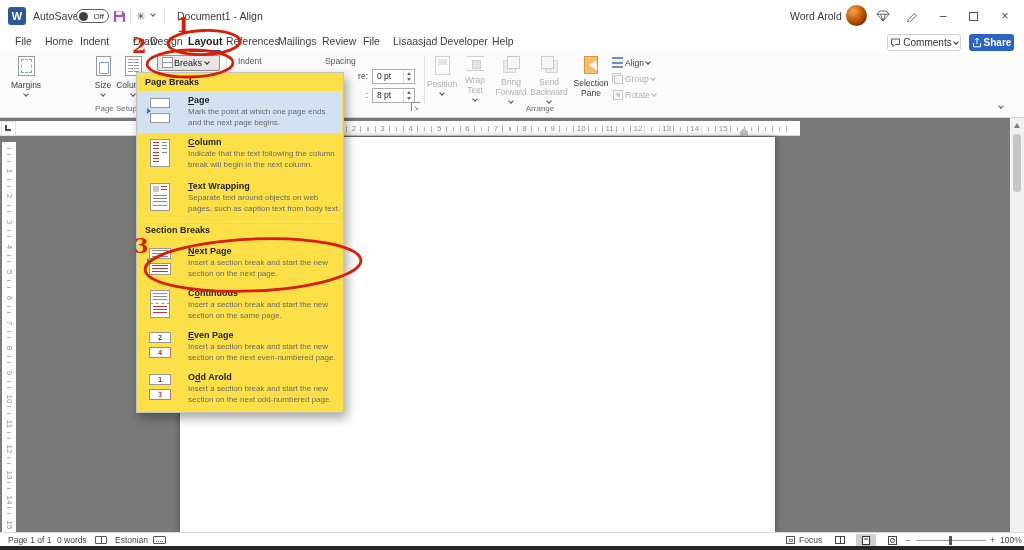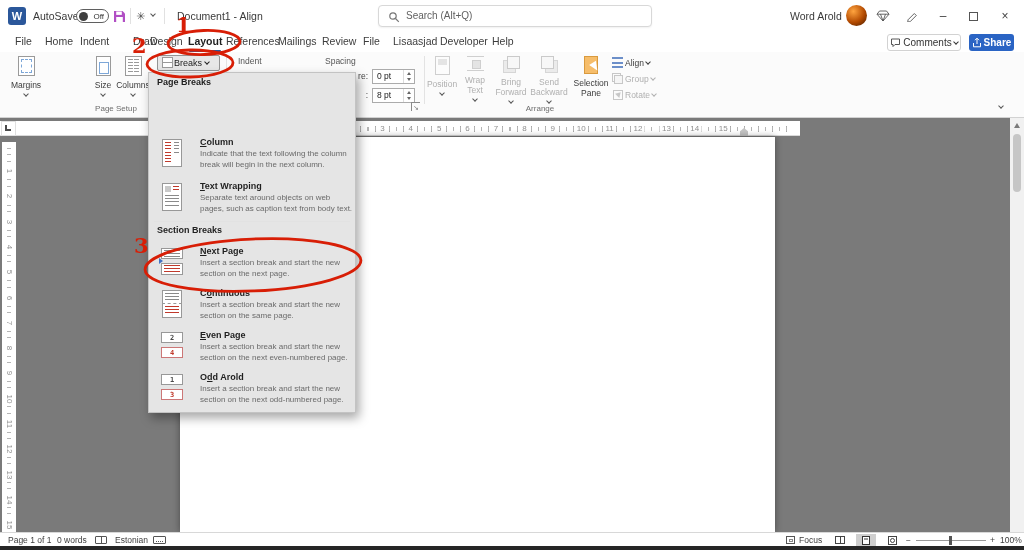--- a/index.html
+++ b/index.html
@@ -126,21 +126,21 @@
   .vb-read{width:10px;height:8px;border:1px solid #444;}
   .vb-read::after{content:"";position:absolute;left:50%;top:0;bottom:0;width:1px;background:#444;}
   .vb-print{width:8px;height:9px;border:1px solid #333;background:#fff;}
   .vb-print::after{content:"";position:absolute;left:1px;right:1px;top:1px;height:2px;background:#9a9a9a;}
   .vb-web{width:9px;height:9px;border:1px solid #444;}
   .vb-web::after{content:"";position:absolute;left:1px;bottom:1px;width:3px;height:3px;border:1px solid #444;border-radius:50%;}
   .ztrack{position:absolute;top:7px;width:70px;height:1px;background:#9a9a9a;}
   .zthumb{position:absolute;left:33px;top:-4px;width:3px;height:9px;background:#555;}
   .darkstrip{position:absolute;left:0;top:546px;width:100%;height:4px;background:#262626;}
   
-  .breaksmenu{position:absolute;left:148px;top:72px;width:208px;height:341px;background:#e5e5e5;border:1px solid #c3c3c3;
+  .breaksmenu{position:absolute;left:136px;top:72px;width:208px;height:341px;background:#fde047;border:1px solid #c3c3c3;
               box-shadow:3px 5px 10px rgba(0,0,0,.35);z-index:60;}
   .mhead{position:absolute;left:8px;font-size:9px;font-weight:700;color:#1f1f1f;line-height:13px;}
   .mdiv{position:absolute;left:5px;right:5px;height:1px;background:#e2e2e2;}
   .mitem{position:absolute;left:1px;right:1px;height:42px;}
   .mitem.hl{background:var(--menu_highlight,#d3e2f3);}
   .mi-icon{position:absolute;left:9px;top:4px;width:26px;height:32px;}
   .pg{position:absolute;background:#fff;border:1px solid #989898;}
   .ln{position:absolute;background:repeating-linear-gradient(to bottom,currentColor 0 1px,transparent 1px 3.2px);}
   .bm{position:absolute;left:0;width:0;height:0;border-top:3px solid transparent;border-bottom:3px solid transparent;border-left:4px solid #4472c4;}
   .dashgap{position:absolute;left:3px;width:20px;border-top:1px dashed #9a9a9a;}
@@ -170,27 +170,20 @@
       <path d="M1 1 h8.5 L12 3.5 V12 H1 z" fill="#b14ec4"></path>
       <rect x="3.2" y="1.5" width="5.6" height="3.4" fill="#fff"></rect>
       <rect x="3.2" y="7" width="6.6" height="5" fill="#fff"></rect>
     </svg>
     <div class="tsep" style="left:130px"></div>
     <span class="tb-ico" style="left:136px">✳</span>
     <span class="tb-ico" style="left:151px;font-size:8px"><i class="cv"></i></span>
     <div class="tsep" style="left:164px"></div>
     <span class="tb-txt" style="left:177px">Document1 - Align</span>
 
-    <div class="searchbox">
-      <svg width="12" height="12">
-        <circle cx="5" cy="5" r="3.2" fill="none" stroke="#777" stroke-width="1.2"></circle>
-        <path d="M7.5 7.5 L10.8 10.8" stroke="#777" stroke-width="1.2"></path>
-      </svg>
-      <span>Search (Alt+Q)</span>
-    </div>
 
     <span class="tb-txt" style="left:790px">Word Arold</span>
     <div class="avatar"></div>
     <svg class="a" style="left:876px;top:10px" width="14" height="12">
       <path d="M3.5 1 h7 L13 4.2 7 11 1 4.2 z M1 4.2 h12 M7 11 L4.5 4.2 M7 11 L9.5 4.2" fill="none" stroke="#555" stroke-width="0.9"></path>
     </svg>
     <svg class="a" style="left:906px;top:10px" width="12" height="12">
       <path d="M2 9.8 L8.3 3.5 l2 2 L4 11.8 1.8 12 z" fill="none" stroke="#555" stroke-width="0.9"></path>
     </svg>
     <span class="wbtn" style="left:930px">–</span>
@@ -354,20 +347,30 @@
 
   <div class="page"></div>
   <div class="scrollbar">
     <i class="sb-arrow"></i>
     <div class="sb-thumb"></div>
   </div>
 
   <div class="breaksmenu">
     <div class="mhead" style="top:3px">Page Breaks</div>
 
+    <div class="mitem hl" style="top:18px">
+      <span class="mi-icon">
+        <i class="pg" style="left:3px;top:3px;width:20px;height:10px"></i>
+        <i class="pg" style="left:3px;top:18px;width:20px;height:10px"></i>
+        <i class="bm" style="top:13px"></i>
+      </span>
+      <span class="mi-title"><b></b><b class="ac">P</b><b>age</b></span>
+      <span class="mi-desc" style="top:16px">Mark the point at which one page ends</span>
+      <span class="mi-desc" style="top:26.5px">and the next page begins.</span>
+    </div>
 
     <div class="mitem" style="top:104px">
       <span class="mi-icon">
         <i class="pg" style="left:3px;top:2px;width:20px;height:28px"></i>
         <i style="position:absolute;left:6px;top:5px;width:6px;height:6px;background:#c9c9c9"></i>
         <i class="ln" style="left:14px;top:5px;width:6px;height:6px;color:#c0392b"></i>
         <i class="ln" style="left:6px;top:14px;width:14px;height:13px;color:#8a8a8a"></i>
       </span>
       <span class="mi-title"><b></b><b class="ac">T</b><b>ext Wrapping</b></span>
       <span class="mi-desc" style="top:16px">Separate text around objects on web</span>

